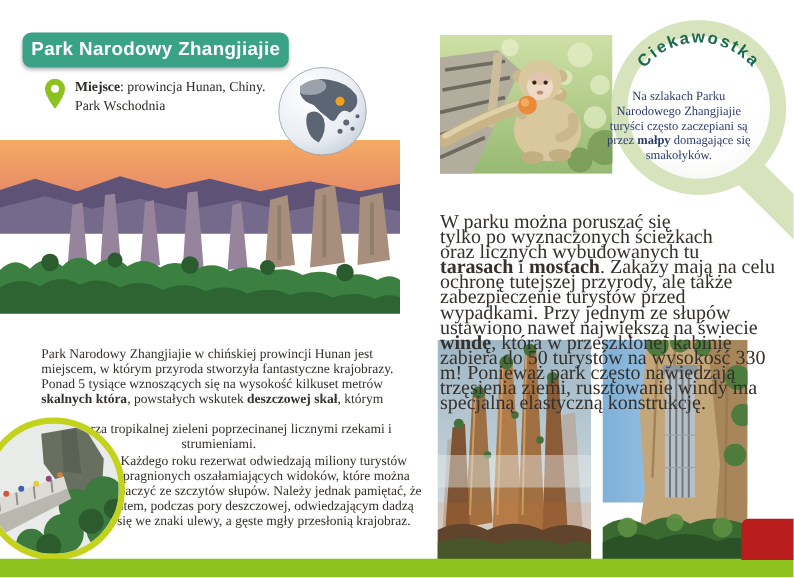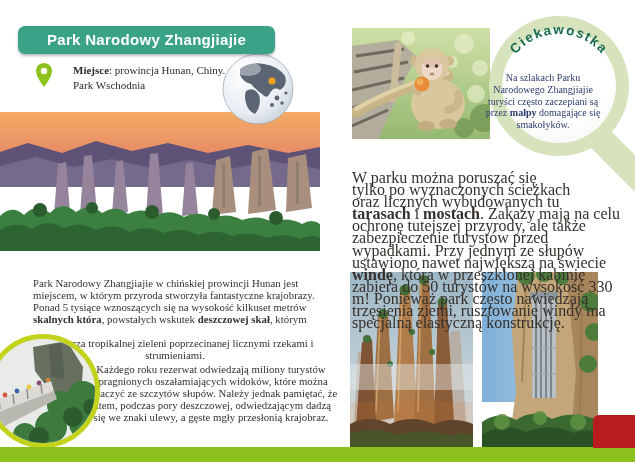--- a/index.html
+++ b/index.html
@@ -3,25 +3,25 @@
 <meta charset="utf-8">
 <style>
   html,body{margin:0;padding:0;background:#ffffff;}
   #spread{
     position:relative;width:635px;height:462px;background:#ffffff;
     overflow:hidden;font-family:"Liberation Serif", serif;color:#35302b;
   }
   
   .title-badge{
     position:absolute;left:18px;top:26px;height:28px;line-height:28px;
-    padding:0 29px;background:#3aa287;color:#ffffff;border-radius:7px;
+    padding:0 7px;background:#3aa287;color:#ffffff;border-radius:7px;
     font-family:"Liberation Sans", sans-serif;font-weight:bold;font-size:15px;
     letter-spacing:.3px;box-shadow:0 2px 3px rgba(0,0,0,.28);z-index:6;
   }
-  .location{position:absolute;left:36px;top:63px;z-index:6;display:flex;gap:21px;}
+  .location{position:absolute;left:36px;top:63px;z-index:6;display:flex;gap:8px;}
   .location .txt{font-size:11px;line-height:14.5px;color:#2e2a26;}
   .main-photo{position:absolute;left:0;top:112px;width:320px;height:139px;z-index:1;}
   .globe{position:absolute;left:222px;top:53px;width:72px;height:72px;z-index:5;}
   .intro{position:absolute;left:33px;top:266px;width:292px;font-size:10.8px;line-height:12px;z-index:2;}
   .intro-tail{position:absolute;left:25px;top:326px;width:300px;text-align:center;font-size:10.8px;line-height:12px;z-index:2;}
   .circle-photo{
     position:absolute;left:-14px;top:334px;width:104px;height:104px;border-radius:50%;
     border:5px solid #c3d31c;overflow:hidden;z-index:3;background:#cfe0c4;
   }
   .visitors{position:absolute;left:84px;top:352px;width:254px;text-align:center;

